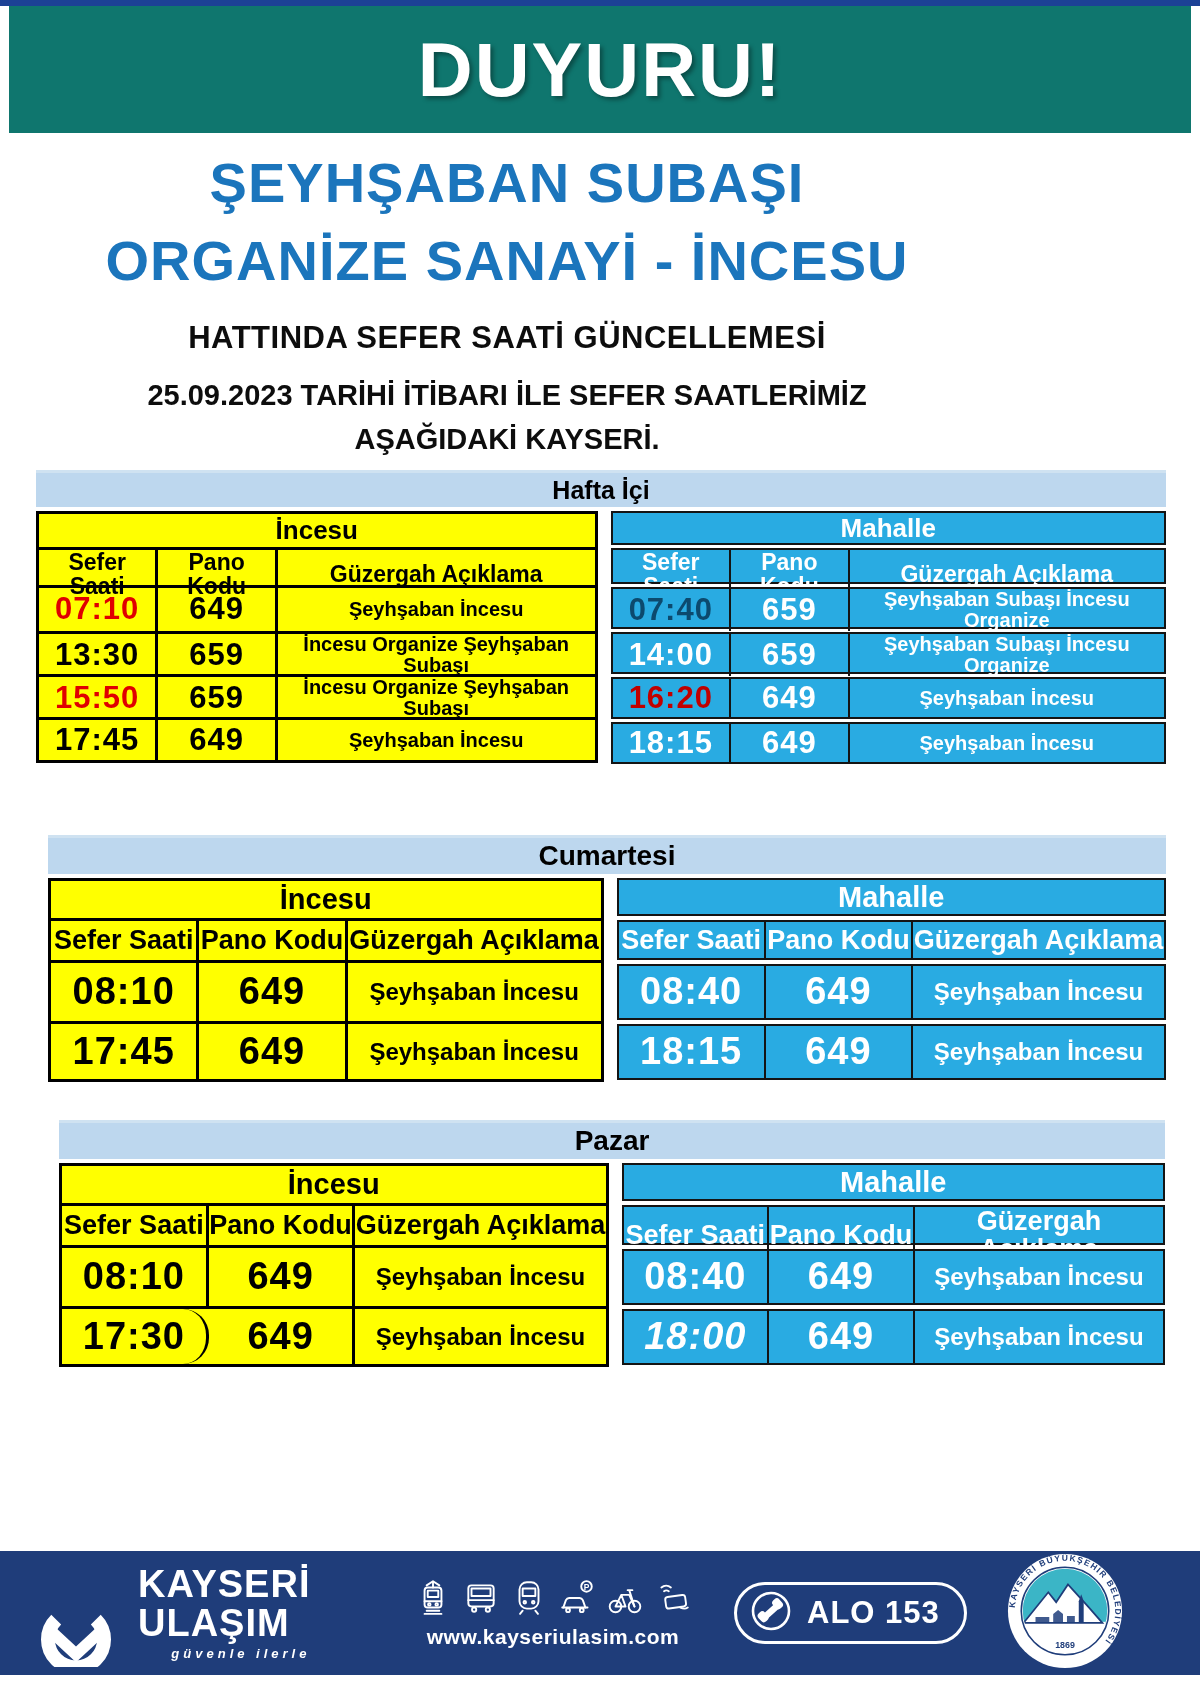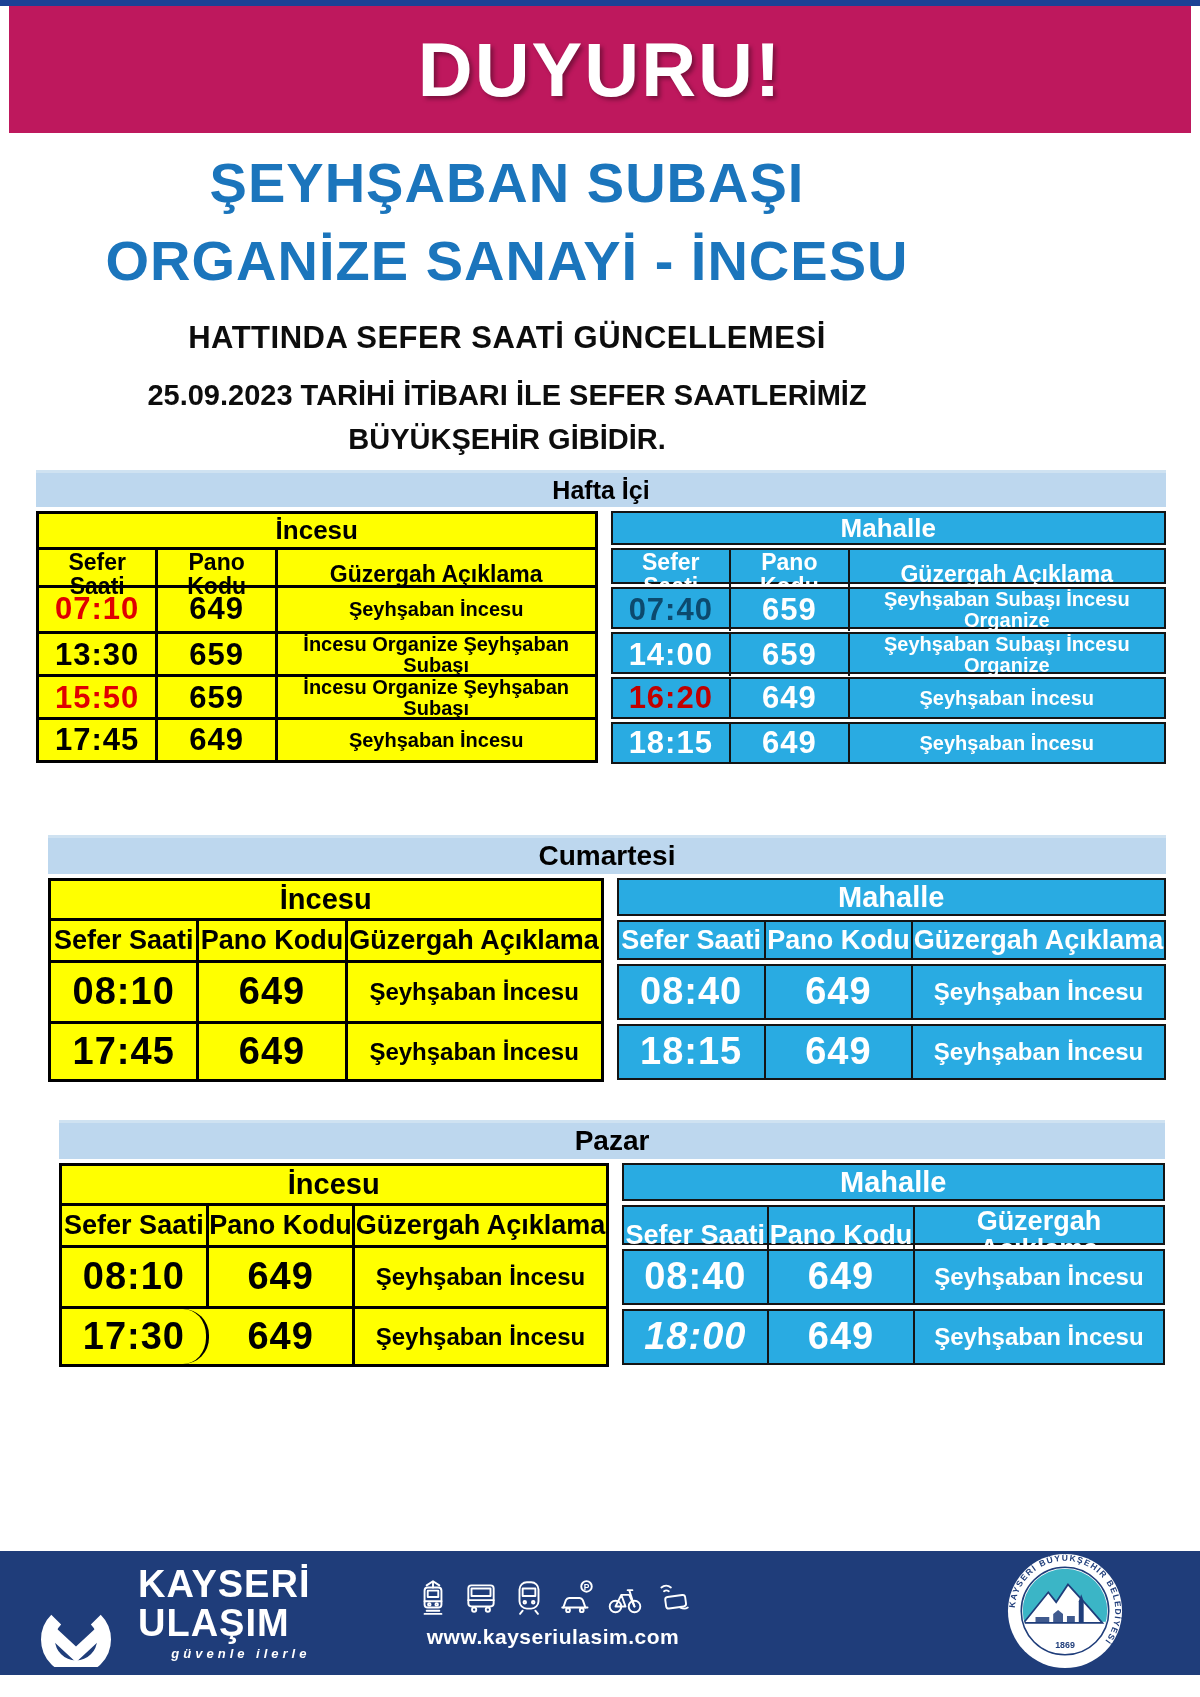--- a/index.html
+++ b/index.html
@@ -3,21 +3,21 @@
 <meta charset="utf-8">
 <style>
   * { margin:0; padding:0; box-sizing:border-box; }
   html,body { background:#ffffff; }
   body {
     width:1200px; height:1697px; position:relative; overflow:hidden;
     font-family:"Liberation Sans","DejaVu Sans",sans-serif; font-weight:bold; color:#000;
   }
   .top-strip { position:absolute; top:0; left:0; width:1200px; height:6px; background:#1c4195; }
   .banner {
-    position:absolute; top:6px; left:9px; width:1182px; height:127px; background:#be185d;
+    position:absolute; top:6px; left:9px; width:1182px; height:127px; background:#0f766e;
     display:flex; align-items:center; justify-content:center;
   }
   .banner-text {
     color:#fff; font-size:76px; font-weight:bold; letter-spacing:2px;
     text-shadow:3px 3px 4px rgba(0,0,0,.35);
   }
   .title-line { position:absolute; left:0; width:1014px; text-align:center; }
   .t1 { top:150px; font-size:56px; color:#1b75bc; letter-spacing:1px; }
   .t2 { top:228px; font-size:56px; color:#1b75bc; letter-spacing:1px; }
   .sub { top:320px; font-size:31px; color:#0d0d0d; letter-spacing:.5px; }
@@ -107,21 +107,21 @@
 
   <div class="top-strip"></div>
   <header class="banner">
     <div class="banner-text">DUYURU!</div>
   </header>
 
   <div class="title-line t1">ŞEYHŞABAN SUBAŞI</div>
   <div class="title-line t2">ORGANİZE SANAYİ - İNCESU</div>
   <div class="title-line sub">HATTINDA SEFER SAATİ GÜNCELLEMESİ</div>
   <div class="title-line d1">25.09.2023 TARİHİ İTİBARI İLE SEFER SAATLERİMİZ</div>
-  <div class="title-line d2">BÜYÜKŞEHİR GİBİDİR.</div>
+  <div class="title-line d2">AŞAĞIDAKİ KAYSERİ.</div>
 
   <section id="sec-0" class="sec wd">
     <div class="band">Hafta İçi</div>
     <div class="tables">
       <div class="half yellow">
         <div class="subhead">İncesu</div>
         <div class="cols grid3">
           <div class="cell">Sefer Saati</div>
           <div class="cell">Pano Kodu</div>
           <div class="cell">Güzergah Açıklama</div>
@@ -331,20 +331,33 @@
           <svg width="38" height="38" viewBox="0 0 36 36" fill="none" stroke="#fff" stroke-width="1.8" stroke-linecap="round" stroke-linejoin="round">
             <path d="M7 9 a7 7 0 0 1 9 0 M9.5 12.5 a4 4 0 0 1 4.5 0"></path>
             <rect x="11" y="17" width="19" height="11" rx="2.5" transform="rotate(-8 20.5 22.5)"></rect>
             <path d="M25 28 q4 2 7 0"></path>
           </svg>
         </span>
       </div>
       <div class="website">www.kayseriulasim.com</div>
     </div>
 
+    <div class="alo-pill">
+      <span>
+        <svg width="44" height="44" viewBox="0 0 44 44">
+          <circle cx="22" cy="22" r="18" fill="none" stroke="#fff" stroke-width="2.6"></circle>
+          <g transform="rotate(-42 22 22)" fill="#fff">
+            <rect x="10" y="19" width="24" height="6.5" rx="3.2"></rect>
+            <rect x="8" y="15.5" width="8.5" height="11" rx="3.5"></rect>
+            <rect x="27.5" y="15.5" width="8.5" height="11" rx="3.5"></rect>
+          </g>
+        </svg>
+      </span>
+      <span class="alo-label">ALO 153</span>
+    </div>
 
     <div class="seal-wrap">
       <svg width="118" height="118" viewBox="0 0 120 120">
         <defs>
           <clipPath id="sealclip">
               <circle cx="60" cy="60" r="43"></circle>
             </clipPath>
           <path id="sealarc" d="M 60,60 m -51,0 a 51,51 0 1 1 102,0 a 51,51 0 1 1 -102,0" fill="none"></path>
         </defs>
         <circle cx="60" cy="60" r="58" fill="#ffffff"></circle>

